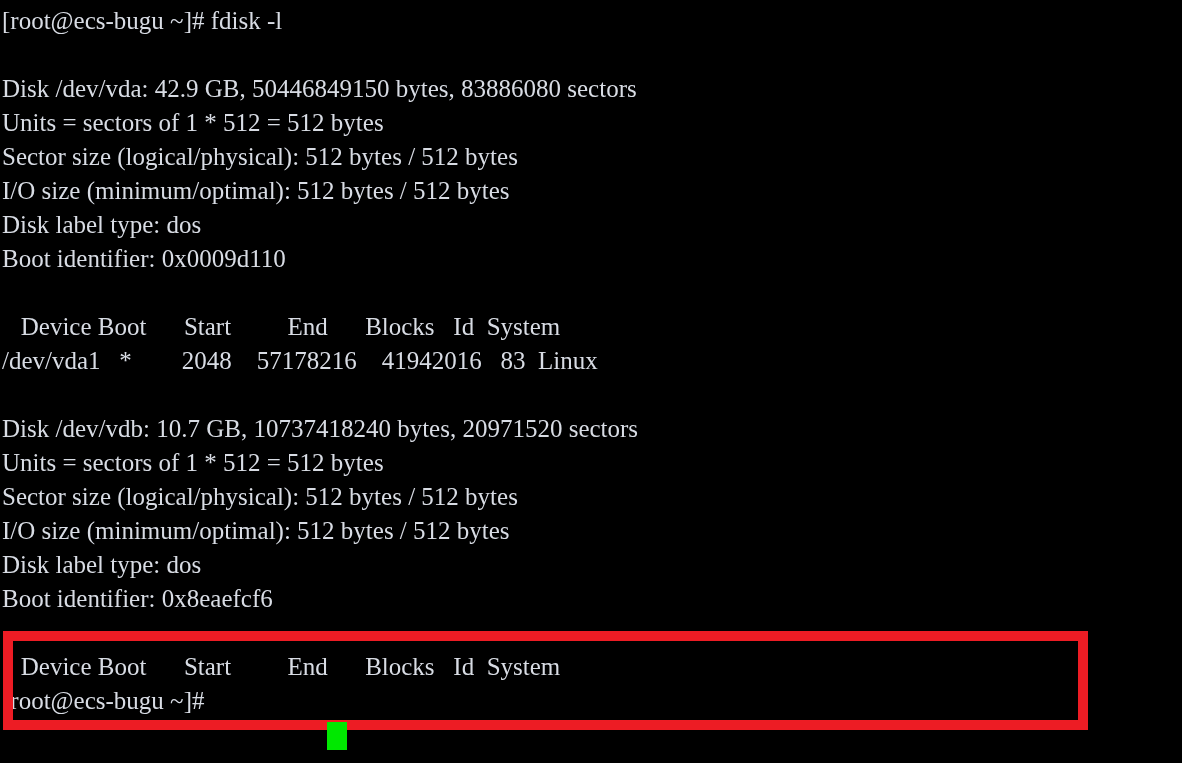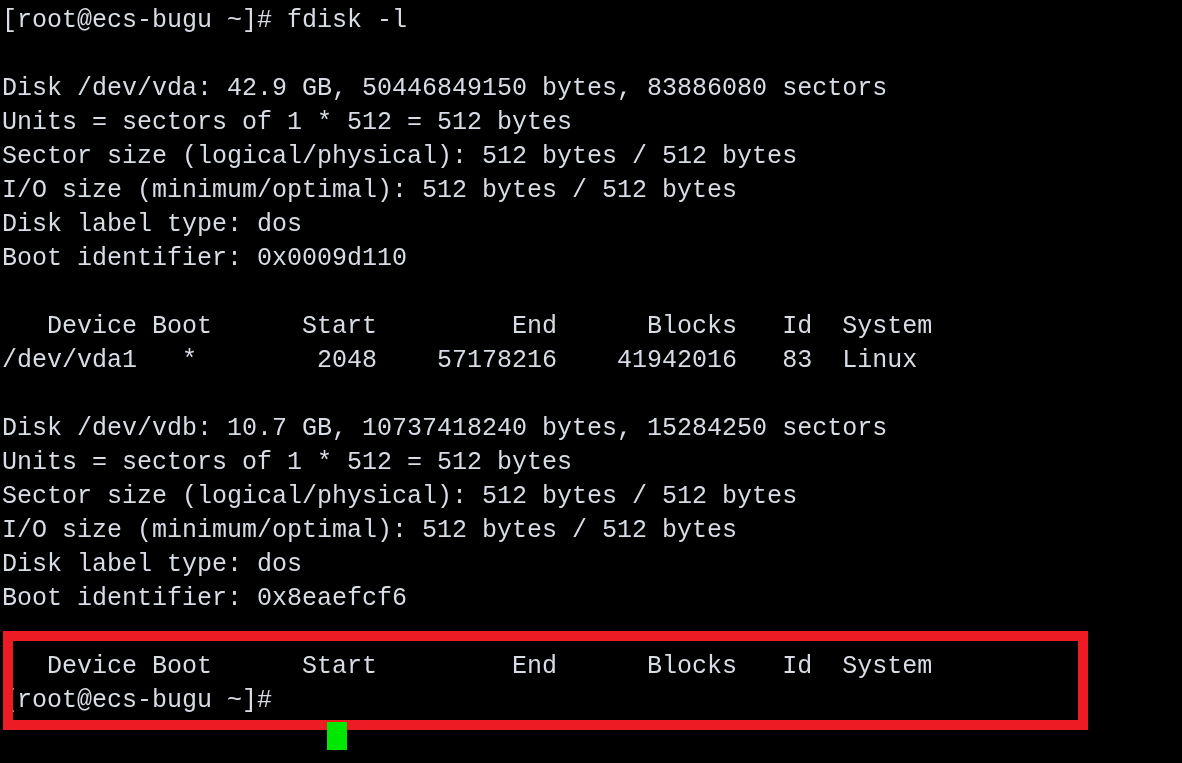--- a/index.html
+++ b/index.html
@@ -7,21 +7,21 @@
     margin: 0;
     padding: 0;
     background: #000000;
   }
   #terminal {
     position: relative;
     width: 1157px;
     height: 763px;
     background: #000000;
     overflow: hidden;
-    font-family: Liberation Mono, monospace;
+    font-family: Liberation Serif, serif;
     font-size: 25px;
     line-height: 34px;
     color: #d8dce4;
     letter-spacing: 0px;
     -webkit-font-smoothing: antialiased;
   }
   #screen {
     position: absolute;
     left: 0;
     top: -30px;           
@@ -84,21 +84,21 @@
     <div class="line">Boot identifier: 0x0009d110</div>
 
     <div class="line blank"></div>
 
     <div class="line">   Device Boot      Start         End      Blocks   Id  System</div>
 
     <div class="line">/dev/vda1   *        2048    57178216    41942016   83  Linux</div>
 
     <div class="line blank"></div>
 
-    <div class="line">Disk /dev/vdb: 10.7 GB, 10737418240 bytes, 15284250 sectors</div>
+    <div class="line">Disk /dev/vdb: 10.7 GB, 10737418240 bytes, 20971520 sectors</div>
 
     <div class="line">Units = sectors of 1 * 512 = 512 bytes</div>
 
     <div class="line">Sector size (logical/physical): 512 bytes / 512 bytes</div>
 
     <div class="line">I/O size (minimum/optimal): 512 bytes / 512 bytes</div>
 
     <div class="line">Disk label type: dos</div>
 
     <div class="line">Boot identifier: 0x8eaefcf6</div>

